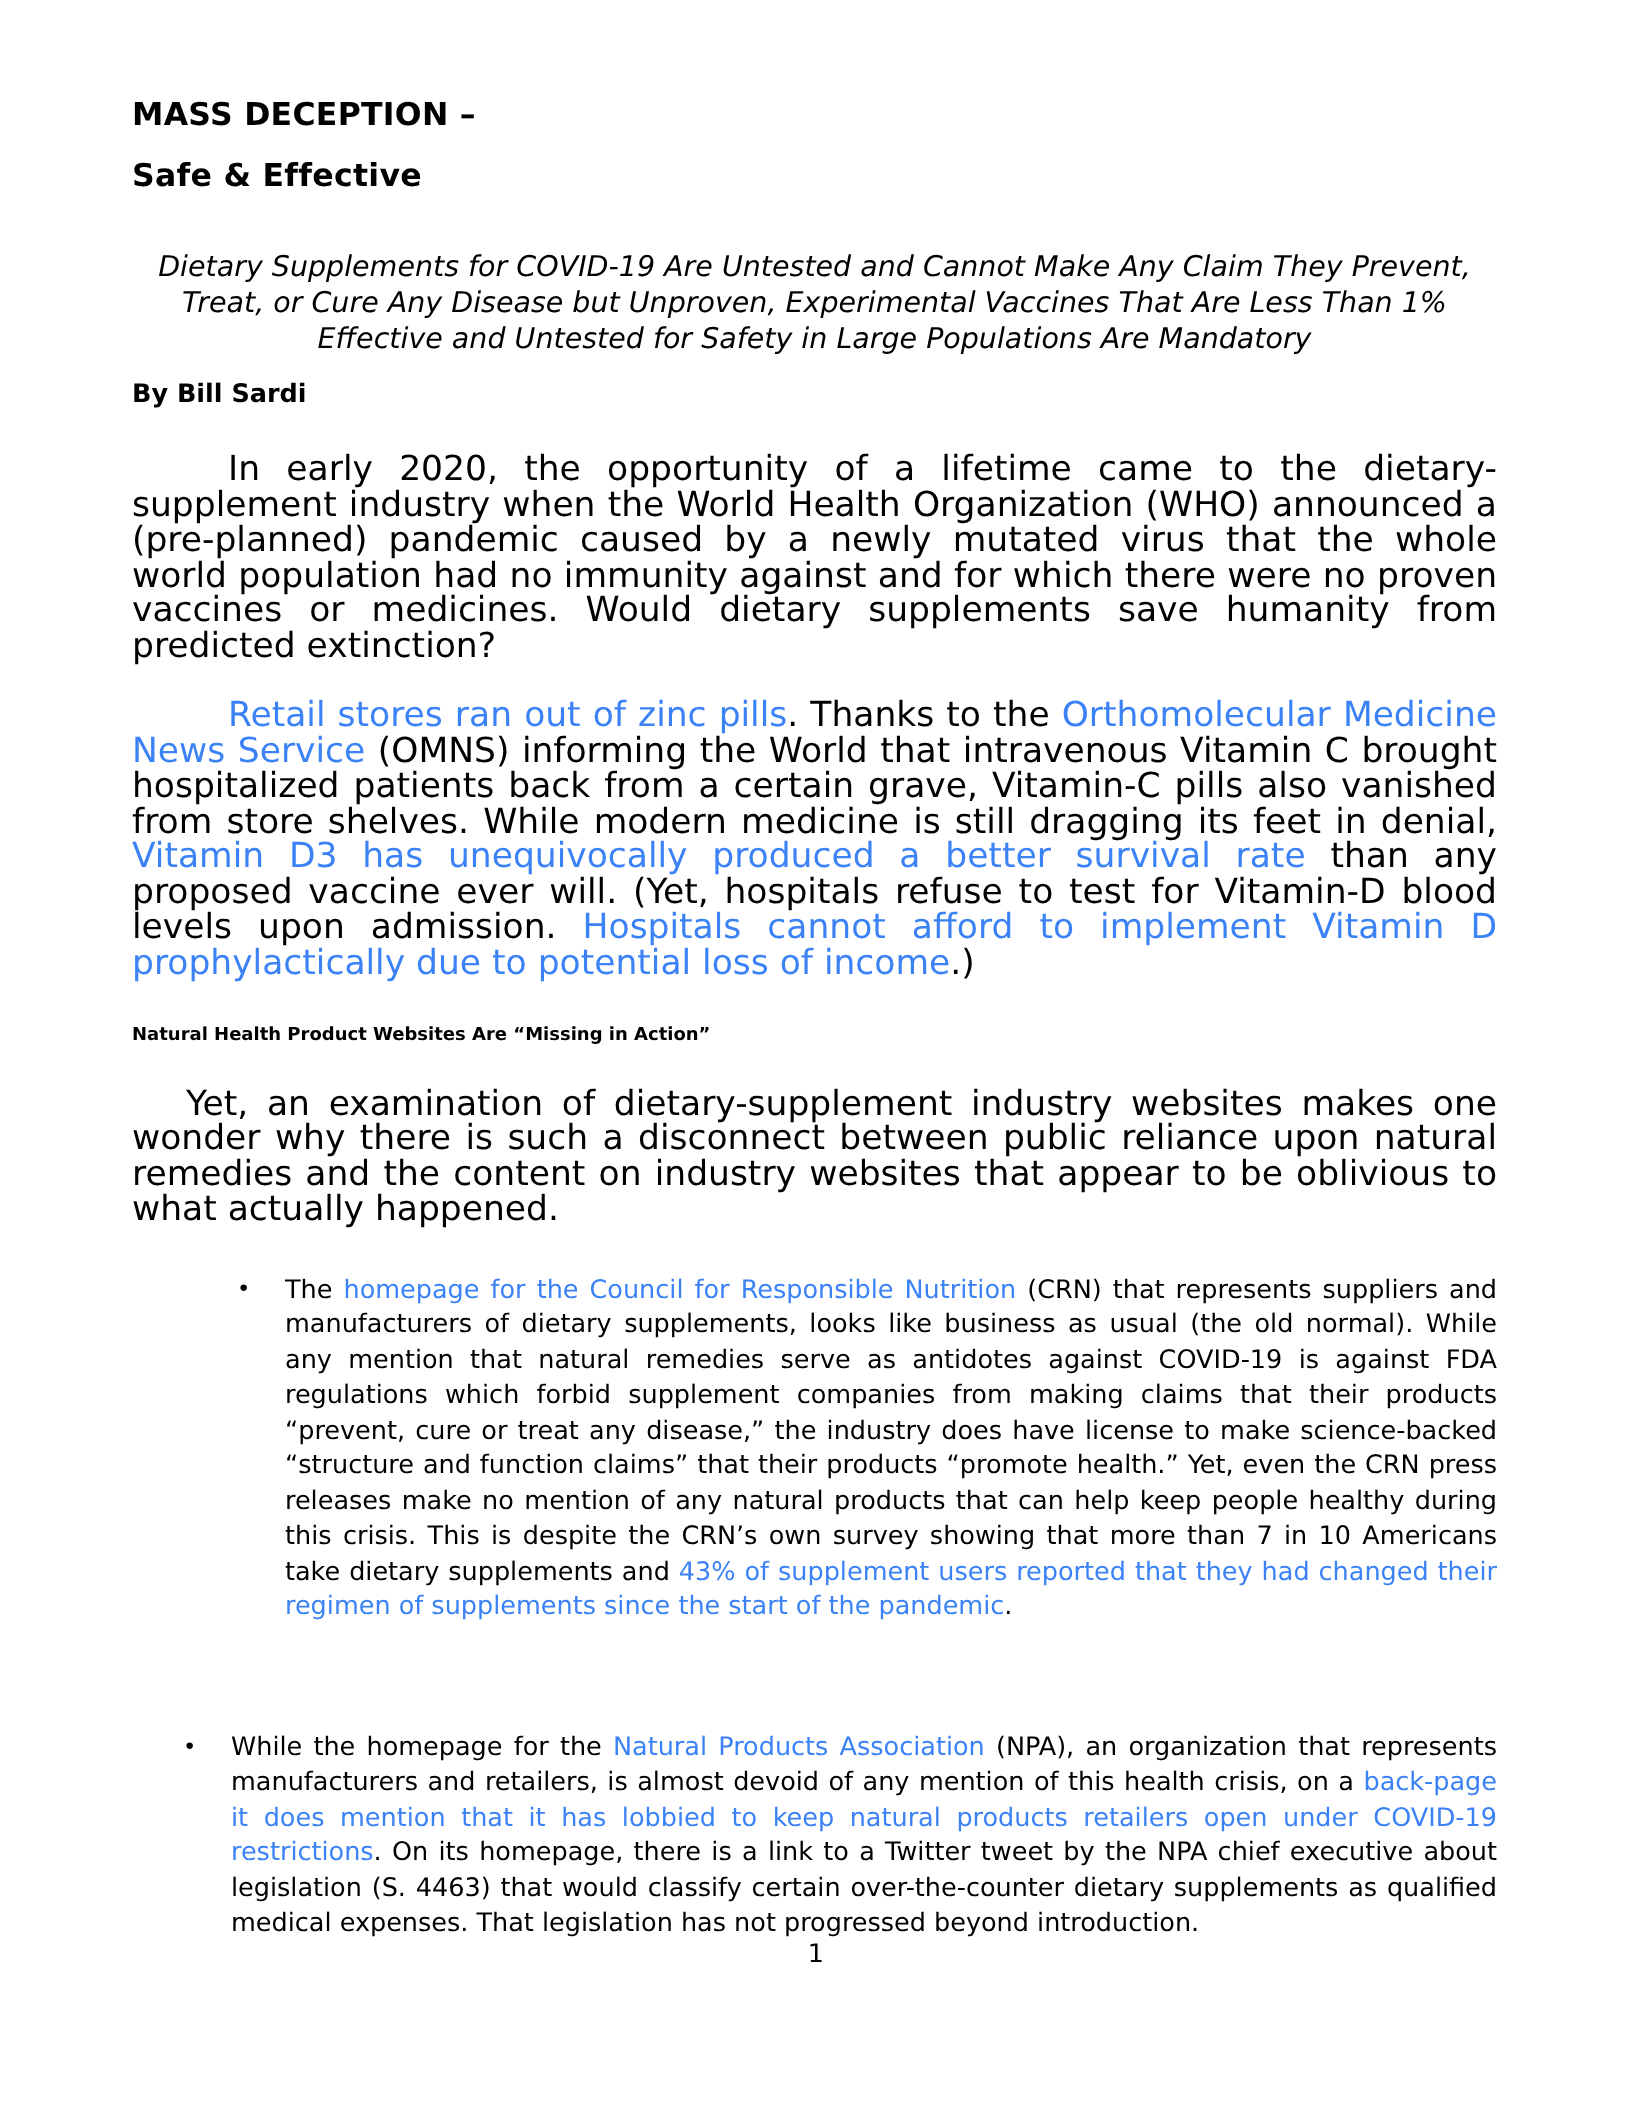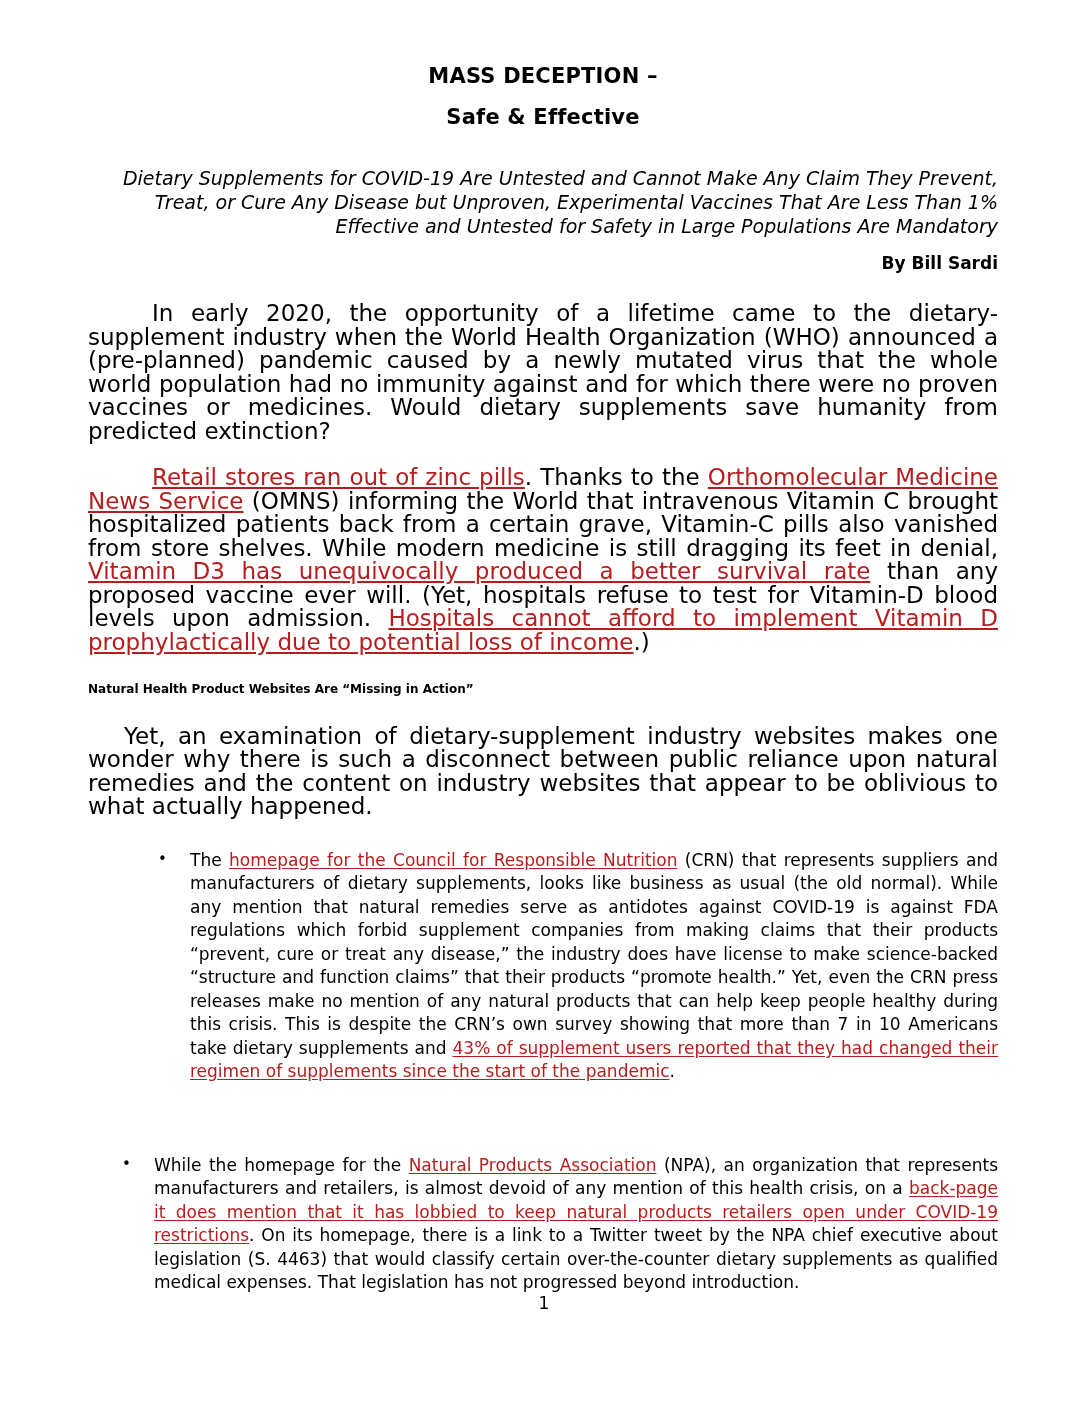--- a/index.html
+++ b/index.html
@@ -17,36 +17,35 @@
     padding: 56px 90px 0 88px;
     font-family: "DejaVu Sans", "Liberation Sans", sans-serif;
     color: #000000;
     overflow: hidden;
   }
   .doc-title .title-line {
     margin: 0;
     font-size: 21px;
     font-weight: bold;
     line-height: 41px;
-    text-align: center;
     letter-spacing: 0.2px;
   }
   .subtitle {
     margin: 28px 0 0 0;
     font-size: 19px;
     font-style: italic;
     line-height: 24px;
-    text-align: right;
+    text-align: center;
   }
   .byline {
     margin: 14px 0 0 0;
     font-size: 17px;
     font-weight: bold;
     line-height: 23px;
-    text-align: right;
+    text-align: left;
   }
   .doc-body {
     margin-top: 27px;
   }
   .para {
     margin: 0 0 23px 0;
     font-size: 23px;
     line-height: 23.5px;
     text-align: justify;
   }
@@ -73,22 +72,21 @@
   }
   .bullet::before {
     content: "\2022";
     position: absolute;
     left: -32px;
     top: -1px;
     font-size: 15px;
   }
   .bullet-gap { margin-bottom: 70px; margin-left: 36px; }
   .doc-link {
-    color: #b91c1c;
-    text-decoration: underline;
+    color: #3b82f6;
     text-underline-offset: 2px;
     cursor: pointer;
   }
   .page-number {
     position: absolute;
     left: 0;
     right: 0;
     top: 1292px;
     text-align: center;
     font-size: 17px;

